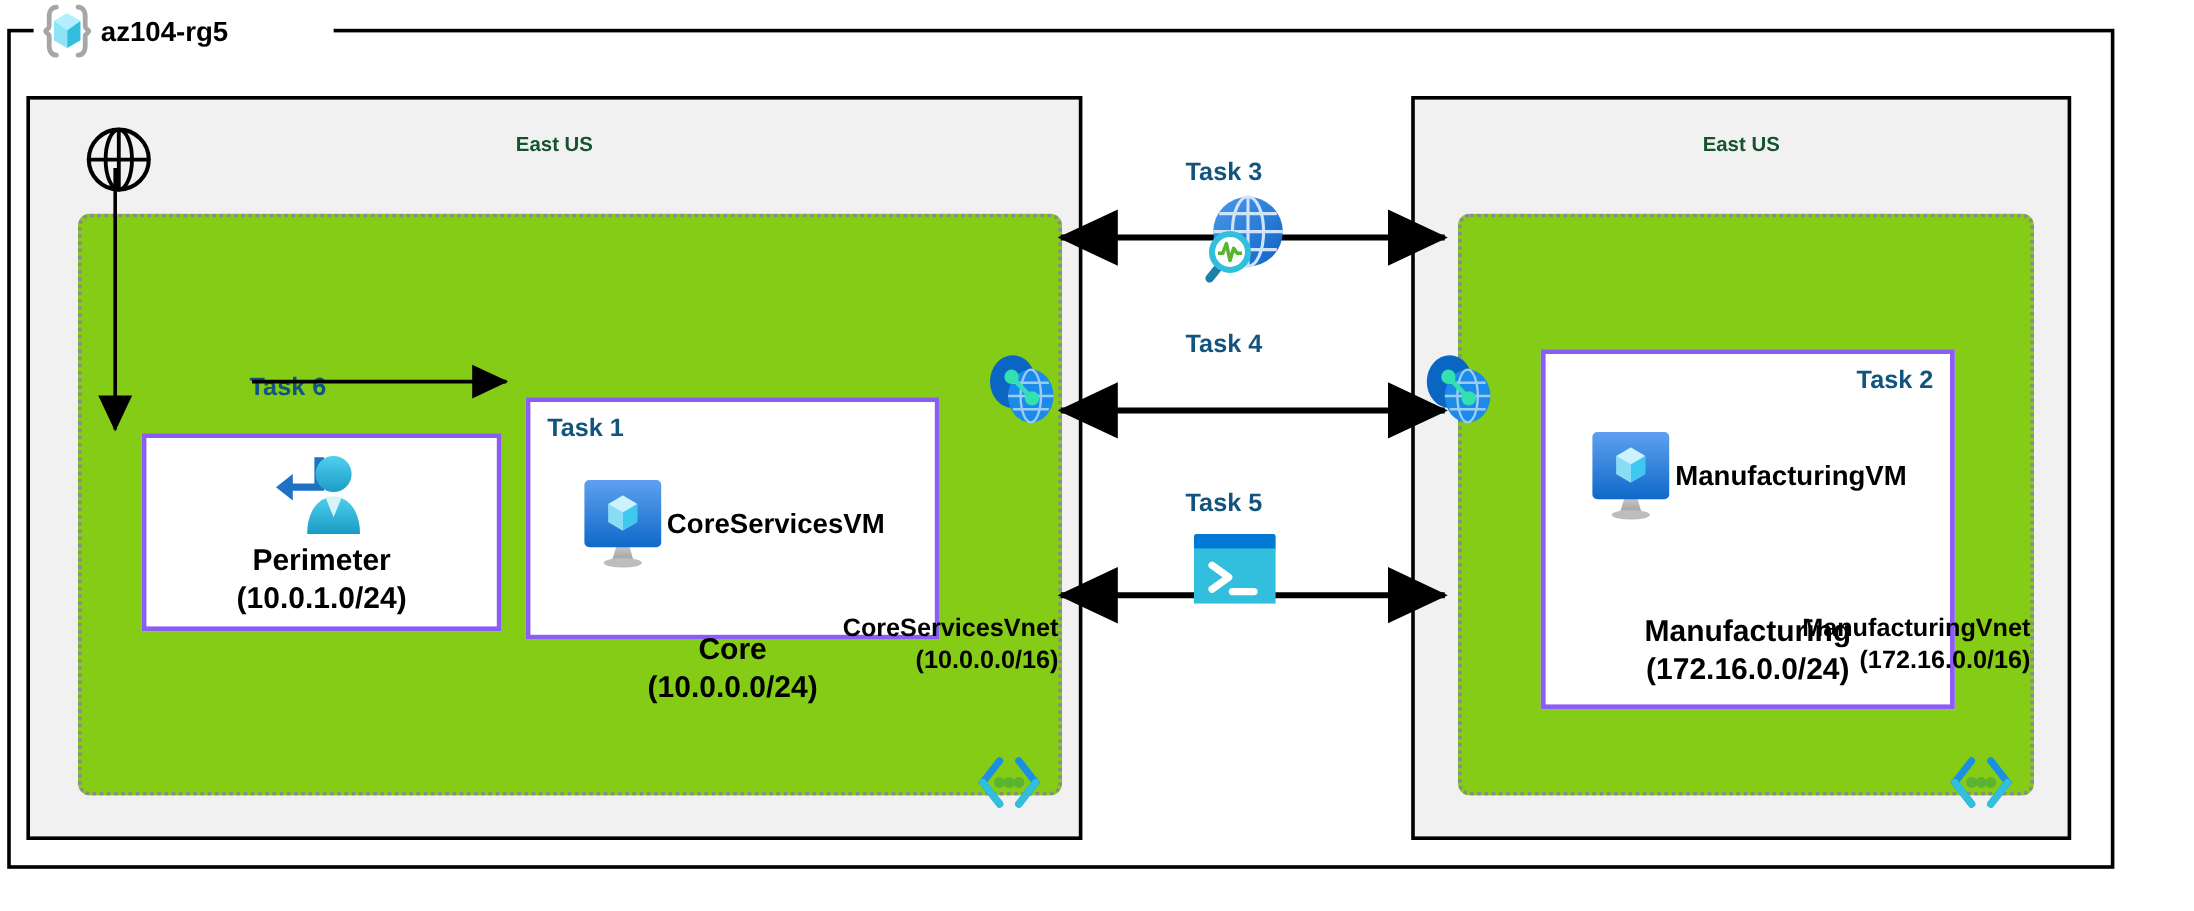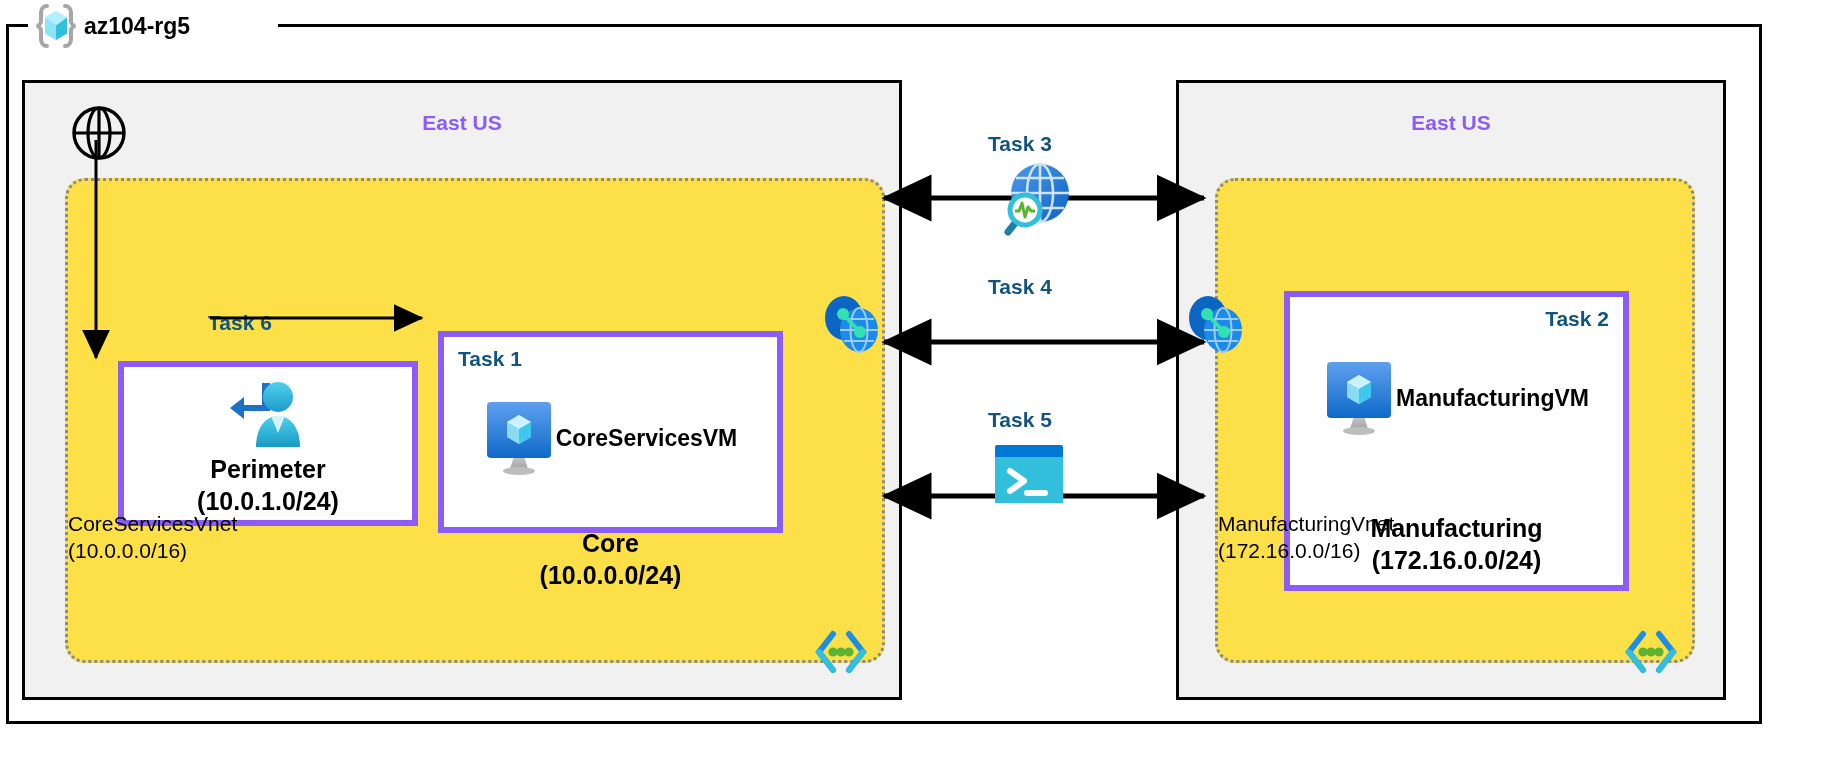--- a/index.html
+++ b/index.html
@@ -72,64 +72,64 @@
     background: #f1f1f1;
     border: 3px solid #000000;
     box-sizing: border-box;
   }
   .region-title {
     position: absolute;
     top: 28px;
     left: 0;
     width: 100%;
     text-align: center;
-    font-size: 21px;
-    font-weight: bold;
-    color: #8b5cf6;
+    font-size: 17px;
+    font-weight: bold;
+    color: #14532d;
   }
   #region-left  { left: 22px;   top: 80px; width: 880px; height: 620px; }
   #region-right { left: 1176px; top: 80px; width: 550px; height: 620px; }
 
   
   .vnet {
     position: absolute;
-    background: #fde047;
+    background: #84cc16;
     border: 3px dotted #8a8a8a;
-    border-radius: 20px;
+    border-radius: 10px;
     box-sizing: border-box;
   }
   #vnet-left  { left: 40px; top: 95px; width: 820px; height: 485px; }
   #vnet-right { left: 36px; top: 95px; width: 480px; height: 485px; }
   .vnet-label {
     position: absolute;
     left: 0;
     width: 100%;
-    text-align: left;
+    text-align: right;
     font-size: 21px;
-    font-weight: normal;
+    font-weight: bold;
     color: #000000;
     line-height: 1.28;
   }
   #vnet-left .vnet-label  { top: 330px; }
   #vnet-right .vnet-label { top: 330px; }
 
   
   .vnet-corner-icon {
     position: absolute;
     right: 14px;
     bottom: -16px;
     width: 54px;
     height: 48px;
   }
 
   
   .subnet {
     position: absolute;
     background: #ffffff;
-    border: 6px solid #8b5cf6;
+    border: 4px solid #8b5cf6;
     box-sizing: border-box;
   }
   .task-label {
     position: absolute;
     font-size: 21px;
     font-weight: bold;
     color: #13547f;
     white-space: nowrap;
   }
   .subnet-caption {

